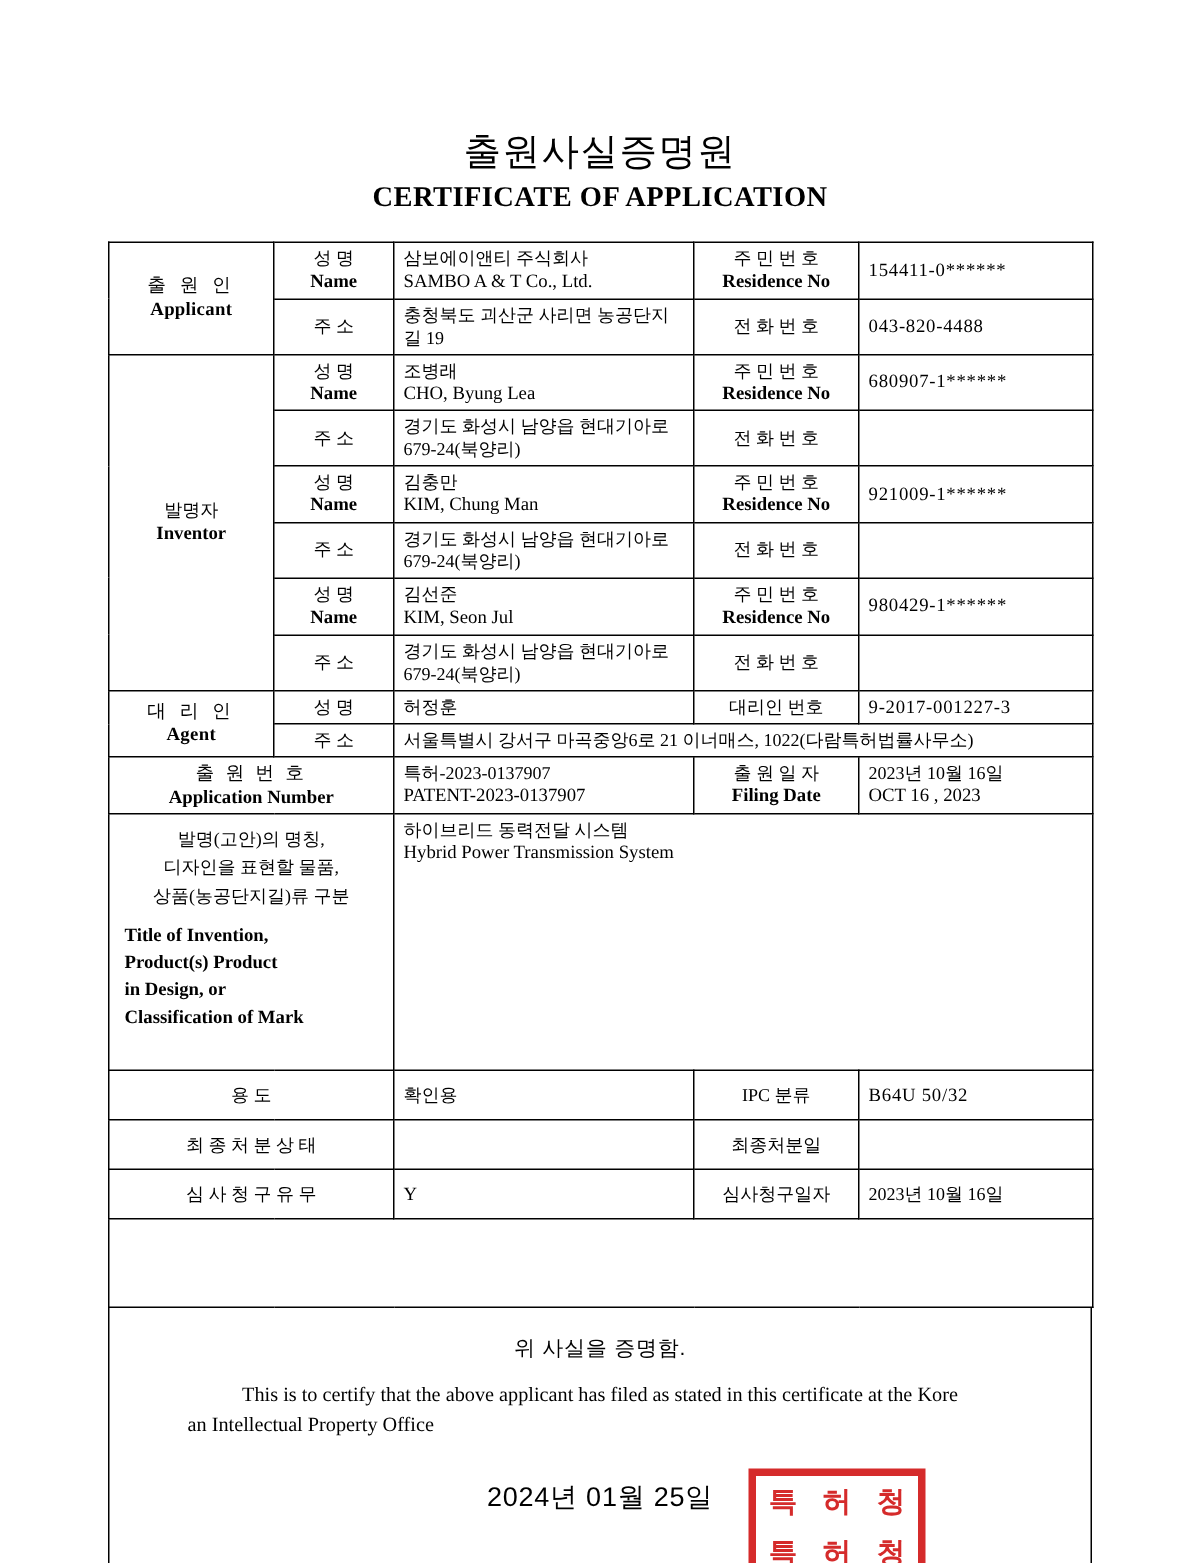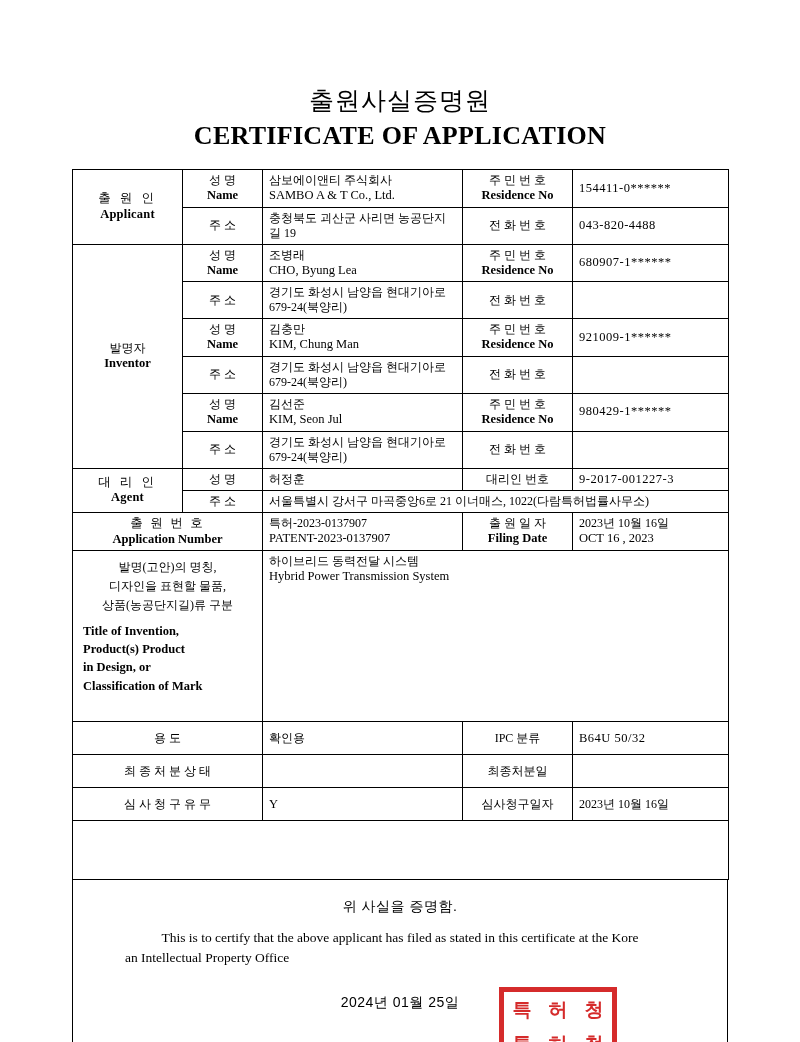--- a/index.html
+++ b/index.html
@@ -27,21 +27,21 @@
     font-family: "Liberation Sans", sans-serif;
     font-size: 25px;
     letter-spacing: 1px;
     margin: 14px 0 2px 0;
     font-weight: 400;
   }
   .title-en {
     text-align: center;
     font-family: "Liberation Serif", serif;
     font-weight: bold;
-    font-size: 26px;
+    font-size: 19px;
     letter-spacing: 0.3px;
     margin: 4px 0 18px 0;
   }
   table.cert {
     width: 656px;
     border-collapse: collapse;
     table-layout: fixed;
     margin: 0;
   }
   table.cert td {
@@ -143,21 +143,21 @@
     letter-spacing: 0.5px;
   }
   .cert-stmt-en {
     font-size: 13.5px;
     line-height: 1.45;
     padding: 0 52px;
     text-align: center;
   }
   .date-line {
     font-family: "Liberation Sans", sans-serif;
-    font-size: 14px;
+    font-size: 18px;
     margin-top: 26px;
     letter-spacing: 0.5px;
   }
   .commissioner {
     margin-top: 14px;
   }
   .comm-ko {
     font-family: "Liberation Sans", sans-serif;
     font-size: 25px;
     font-weight: bold;

